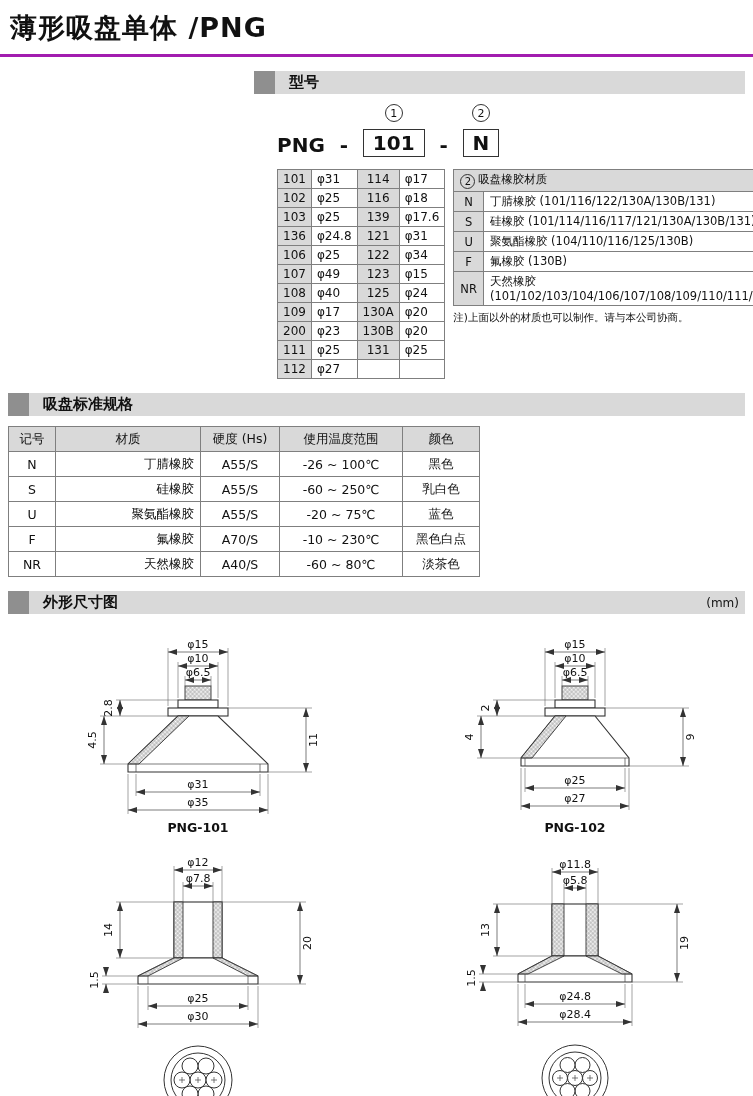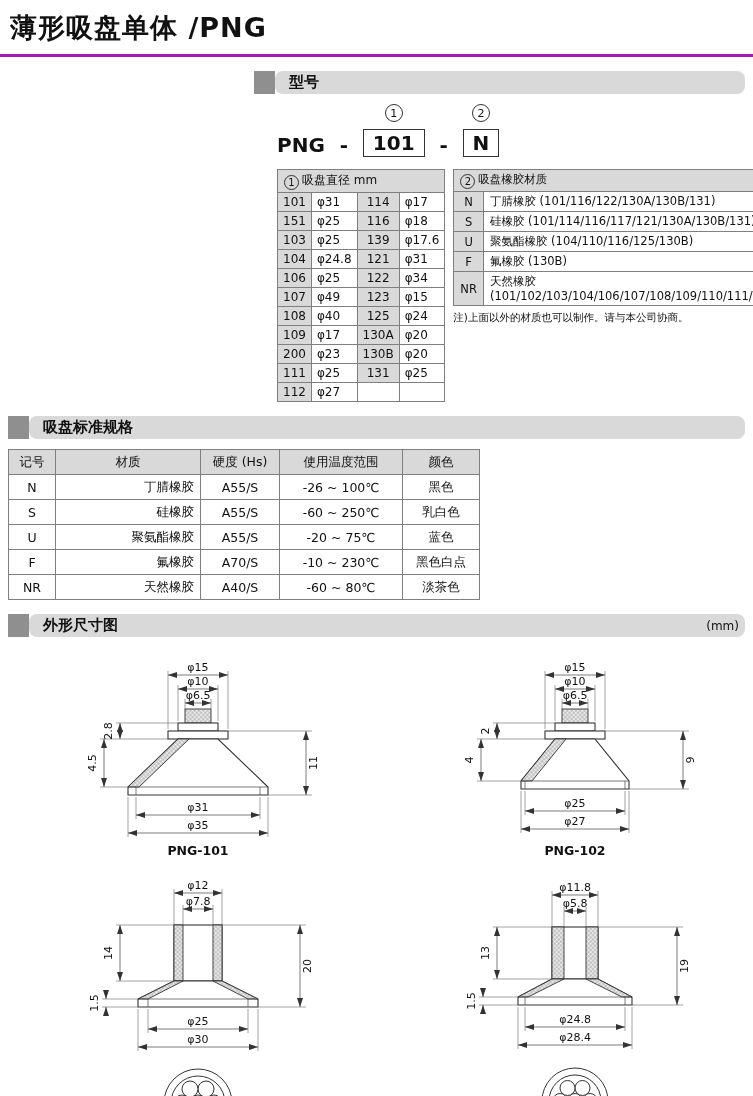--- a/index.html
+++ b/index.html
@@ -4,21 +4,21 @@
 <style>
   html,body{margin:0;padding:0;background:#fff;}
   body{width:753px;font-family:"DejaVu Sans","Liberation Sans",sans-serif;color:#111;}
   .page{width:753px;min-height:1096px;box-sizing:border-box;background:#fff;}
   .page-header{padding:10px 10px 8px 10px;border-bottom:3px solid #a21caf;}
   .page-title{font-size:27px;font-weight:bold;letter-spacing:1px;margin:0;}
   
   .sec-bar{display:flex;align-items:stretch;height:23px;margin:14px 8px 10px 8px;}
   .sec-bar.indent{margin-left:254px;}
   .sec-sq{width:21px;background:#8f8f8f;}
-  .sec-bar-body{flex:1;background:#d9d9d9;display:flex;align-items:center;padding-left:14px;font-weight:bold;font-size:15px;border-radius:8px;}
+  .sec-bar-body{flex:1;background:#d9d9d9;display:flex;align-items:center;padding-left:14px;font-weight:bold;font-size:15px;}
   .unit-label{margin-left:auto;font-weight:normal;font-size:12px;padding-right:6px;}
   
   .model-code{margin:4px 0 12px 277px;display:flex;align-items:flex-end;gap:10px;}
   .code-item{display:flex;flex-direction:column;align-items:center;gap:7px;}
   .circ{width:18px;height:18px;border:1.5px solid #333;border-radius:50%;font-size:11px;line-height:18px;text-align:center;box-sizing:border-box;display:inline-block;}
   .circ.ph{visibility:hidden;}
   .circ.small{width:15px;height:15px;line-height:13px;font-size:10px;border-width:1px;vertical-align:-2px;margin-right:3px;}
   .code-text{font-size:20px;font-weight:bold;}
   .code-box{border:1px solid #333;padding:0 9px;line-height:26px;}
   
@@ -88,43 +88,40 @@
     <div class="code-item">
       <span class="circ">2</span>
       <span class="code-text code-box">N</span>
     </div>
   </div>
 
   <div class="tables-row">
 
     <table class="dia-table">
       <tbody>
-          <tr>
-        <th colspan="4"><span class="circ small">1</span><span>吸盘直径 mm</span></th>
-      </tr>
       <tr>
             <td class="code">101</td>
             <td class="dia">φ31</td>
             <td class="code">114</td>
             <td class="dia">φ17</td>
           </tr>
       <tr>
-            <td class="code">151</td>
+            <td class="code">102</td>
             <td class="dia">φ25</td>
             <td class="code">116</td>
             <td class="dia">φ18</td>
           </tr>
       <tr>
             <td class="code">103</td>
             <td class="dia">φ25</td>
             <td class="code">139</td>
             <td class="dia">φ17.6</td>
           </tr>
       <tr>
-            <td class="code">104</td>
+            <td class="code">136</td>
             <td class="dia">φ24.8</td>
             <td class="code">121</td>
             <td class="dia">φ31</td>
           </tr>
       <tr>
             <td class="code">106</td>
             <td class="dia">φ25</td>
             <td class="code">122</td>
             <td class="dia">φ34</td>
           </tr>

